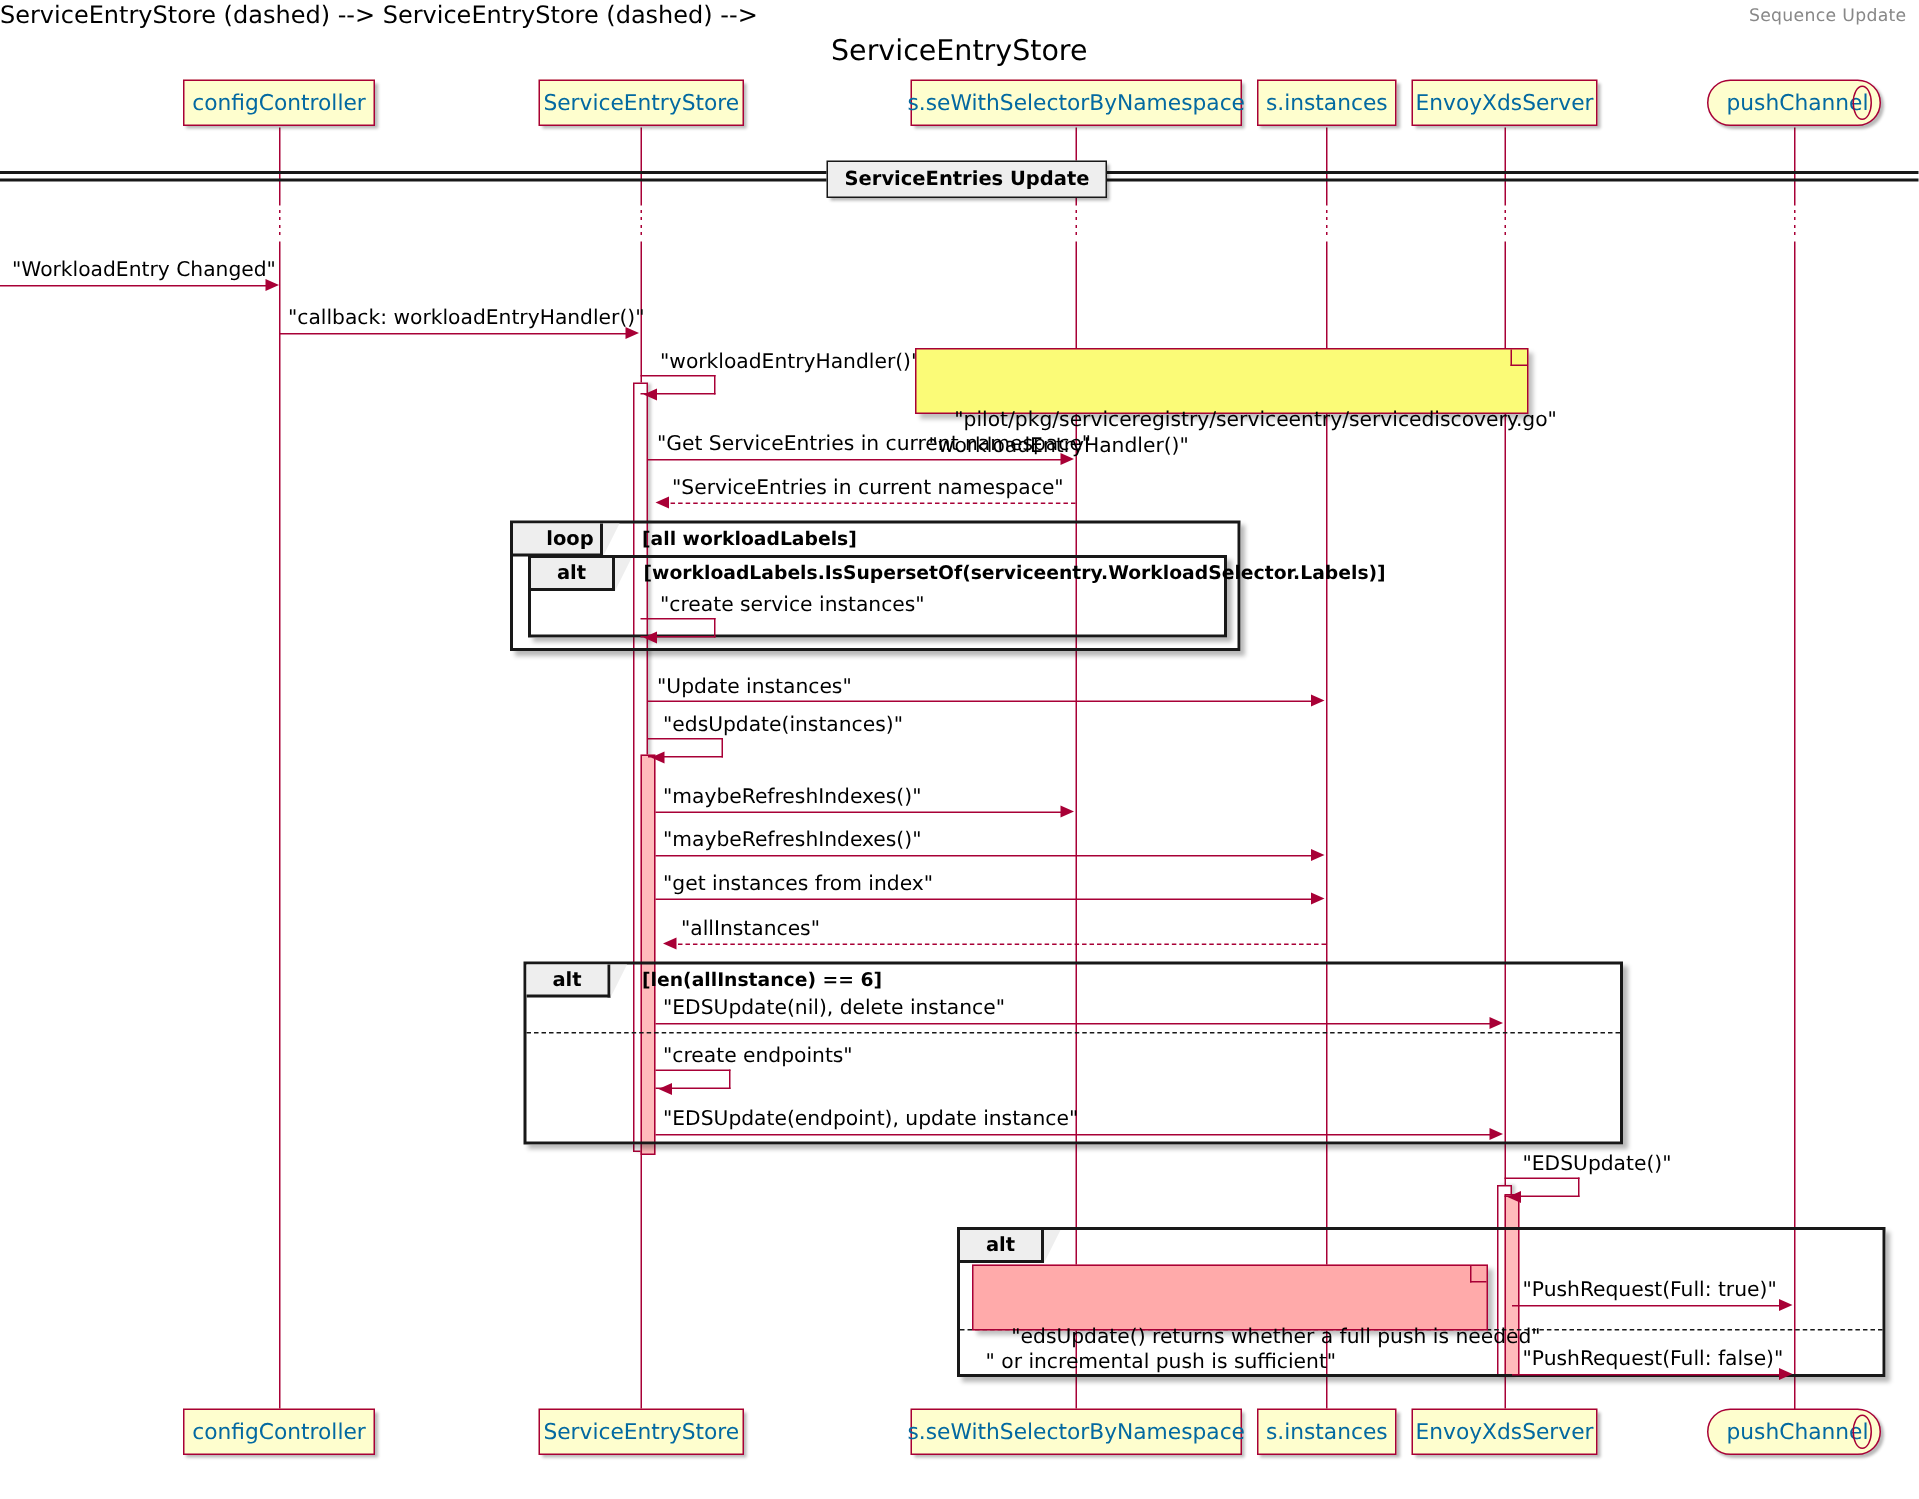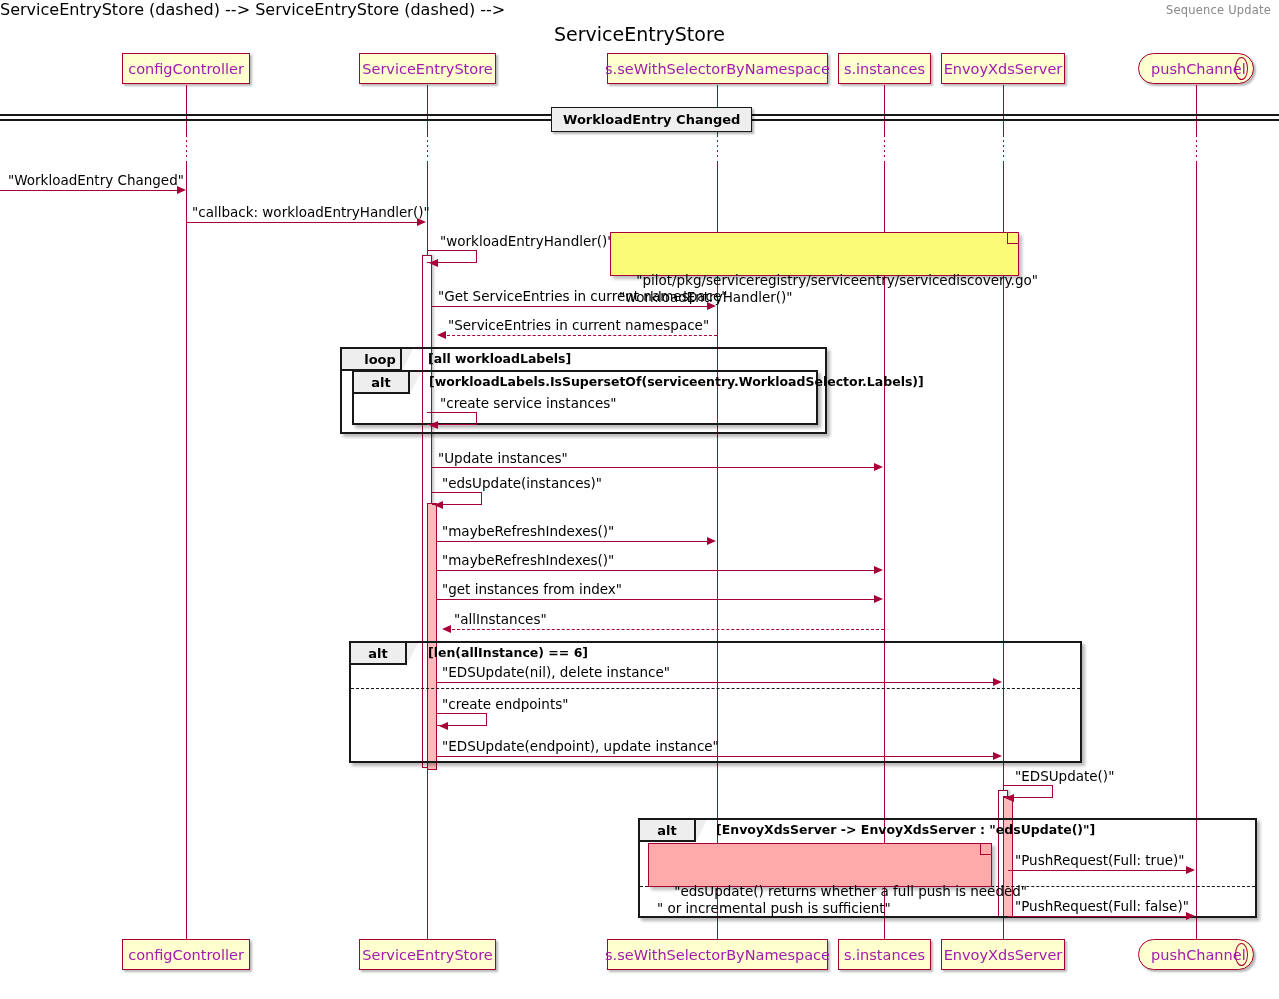--- a/index.html
+++ b/index.html
@@ -26,21 +26,21 @@
     position:absolute;left:0;right:0;bottom:7px;text-align:center;
     font-size:11.5px;color:#888888;white-space:nowrap;
   }
 
   
   .plife{position:absolute;width:1px;background:#A80036;}
   .pbox{
     position:absolute;background:#FEFECE;border:1.6px solid #A80036;
     box-shadow:2px 2px 2px rgba(0,0,0,.28);
     display:flex;align-items:center;justify-content:center;
-    font-size:14.5px;color:#a21caf;white-space:nowrap;box-sizing:border-box;
+    font-size:14.5px;color:#0369a1;white-space:nowrap;box-sizing:border-box;
     padding:0 9px;height:31px;
   }
   .pbox.queue{
     border-radius:16px/16px;
     background:#FEFECE;
   }
   .queue-cap{
     position:absolute;right:5px;top:3px;width:13px;height:23px;
     border:1.6px solid #A80036;border-radius:50%/50%;
     background:transparent;box-sizing:border-box;
@@ -184,21 +184,21 @@
     <span>pushChannel</span>
     <span class="queue-cap"></span>
   </div>
 
   
   <div class="divider" style="top:114px;">
     <i class="a"></i>
       <i class="b"></i>
   </div>
   <div class="divider-label" style="left:551px;top:107px;">
-    <span>WorkloadEntry Changed</span>
+    <span>ServiceEntries Update</span>
   </div>
 
   
   
   <div class="act white" style="left:422px;top:255px;height:513px;"></div>
   
   <div class="act pink" style="left:427px;top:503px;height:267px;"></div>
   
   <div class="act white" style="left:998px;top:790px;height:128px;"></div>
   
@@ -228,21 +228,20 @@
   <div class="frag-tab-notch" style="left:407px;top:643px;"></div>
   <div class="frag-cond" style="left:428px;top:645px;">[len(allInstance) == 6]</div>
   <div class="frag-else" style="left:351px;top:688px;width:729px;"></div>
 
   
   <div class="frag" style="left:638px;top:818px;width:619px;height:100px;"></div>
   <div class="frag-tab" style="left:640px;top:820px;width:56px;">
     <span>alt</span>
   </div>
   <div class="frag-tab-notch" style="left:696px;top:820px;"></div>
-  <div class="frag-cond" style="left:716px;top:822px;">[EnvoyXdsServer -&gt; EnvoyXdsServer : "edsUpdate()"]</div>
   <div class="frag-else" style="left:640px;top:886px;width:615px;"></div>
 
   
   
   
 
   
   <div class="msg-label" style="left:8px;top:172px;">"WorkloadEntry Changed"</div>
   <div class="msg-line" style="left:0px;top:190px;width:178px;"></div>
   <div class="arrow-head r" style="left:177px;top:185.5px;"></div>

